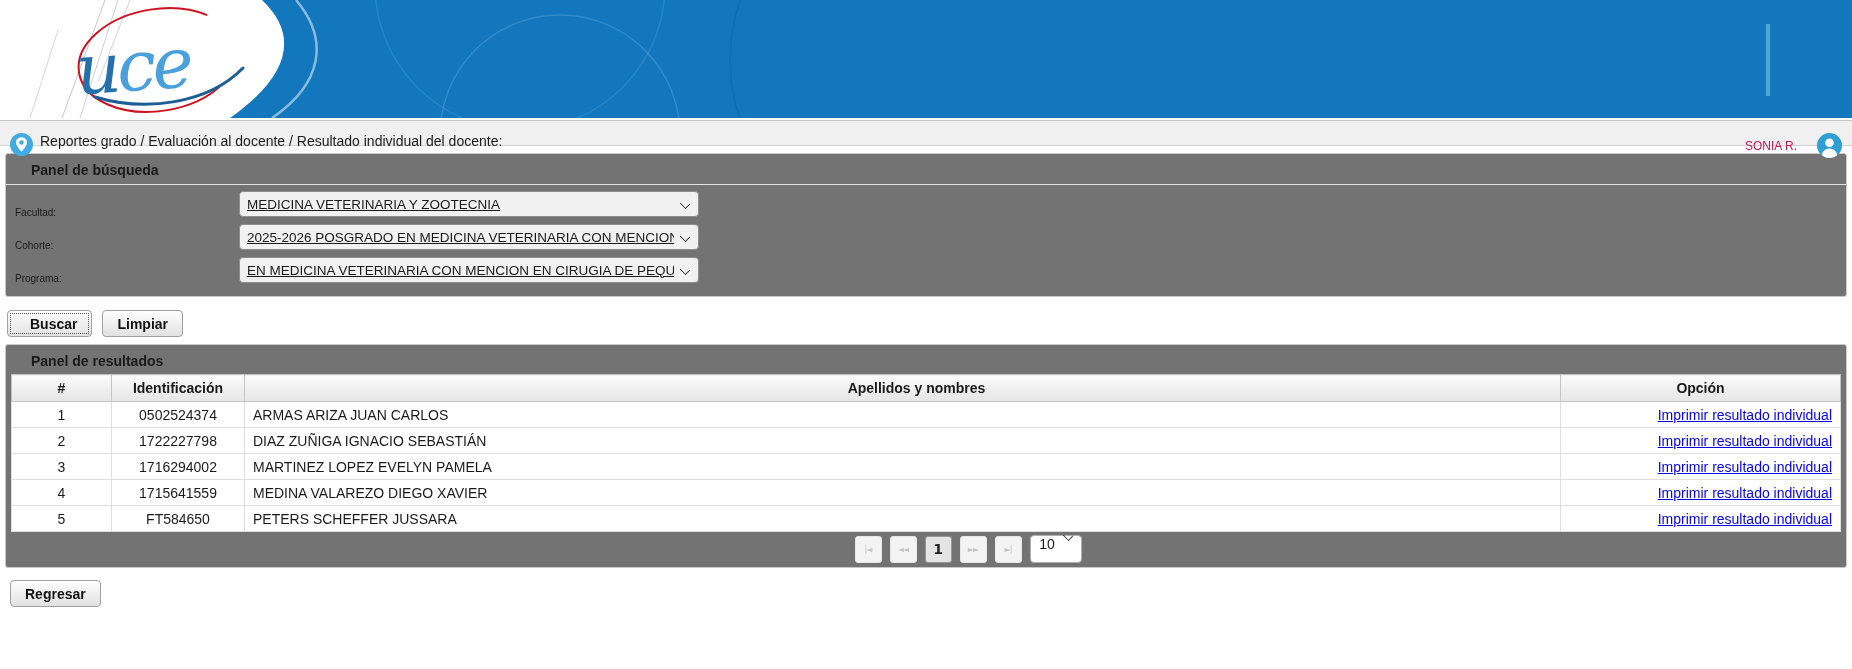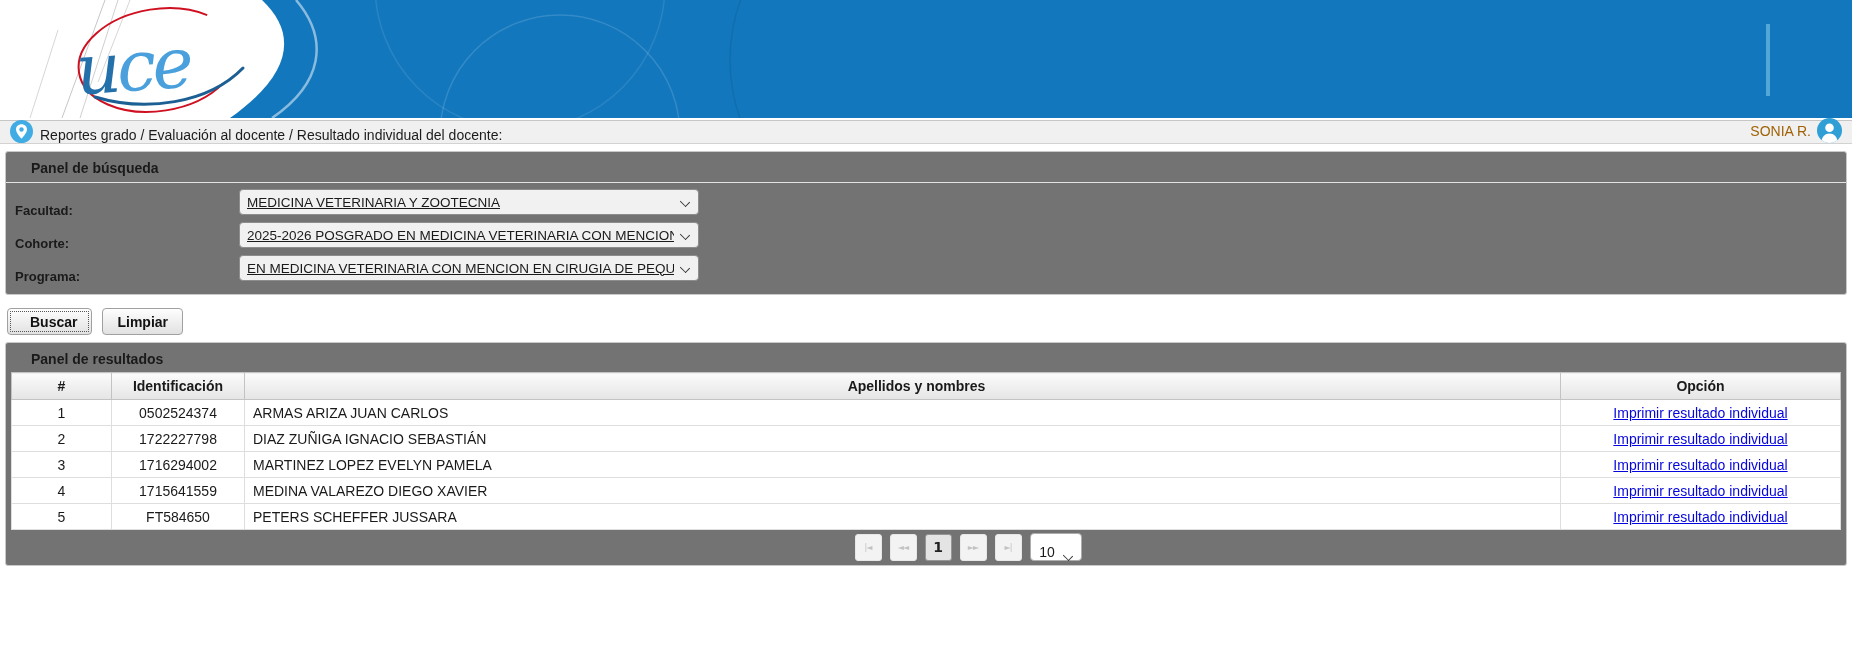--- a/index.html
+++ b/index.html
@@ -10,33 +10,33 @@
   .app-header { position: relative; height: 118px; background: #1277bd; overflow: hidden; }
   .logo-svg { position: absolute; left: 0; top: 0; }
   .header-titles { position: absolute; top: 22px; right: 104px; text-align: right; color: #fff; }
   .header-title { font-size: 31px; font-weight: 300; line-height: 37px; letter-spacing: .2px; }
   .header-subtitle { font-size: 19px; font-weight: 300; line-height: 25px; letter-spacing: .3px; }
   .header-accent { position: absolute; top: 24px; right: 82px; width: 4px; height: 72px; background: #53a8da; }
 
   
   .breadcrumb-bar { margin-top: 2px; height: 24px; background: #f0f0f0;
     border-top: 1px solid #c6c6c6; border-bottom: 1px solid #d2d2d2;
-    display: flex; align-items: flex-end; padding: 0 10px; gap: 7px; }
+    display: flex; align-items: flex-start; padding: 12px 10px; gap: 7px; }
   .crumb-text { font-size: 14px; color: #1c1c1c; }
-  .user-area { margin-left: auto; display: flex; align-items: center; gap: 6px; font-size: 14px; color: #a16207; }
+  .user-area { margin-left: auto; display: flex; align-items: center; gap: 20px; font-size: 12px; color: #be185d; }
 
   
   .content { padding: 7px 5px 0 5px; }
   .panel { border: 1px solid #c9c9c9; border-radius: 3px; background: #737373; }
   .panel-header { font-size: 14px; font-weight: bold; padding: 8px 0 6px 25px; }
   .search-panel .panel-header { border-bottom: 1px solid #e3e3e3; }
   .search-body { padding: 4px 0 13px 0; }
   .field-row { display: flex; align-items: center; height: 26px; margin-top: 7px; }
   .field-row:first-child { margin-top: 2px; }
-  .field-label { width: 233px; padding-left: 9px; font-size: 13px; font-weight: bold; margin-top: 16px; }
+  .field-label { width: 233px; padding-left: 9px; font-size: 10px; font-weight: normal; margin-top: 16px; }
   .select-box { width: 460px; height: 26px; background: #f1f1f1; border: 1px solid #8d8d8d;
     border-radius: 4px; display: flex; align-items: center; padding: 0 24px 0 7px;
     position: relative; cursor: default; }
   .select-box .select-value { font-size: 13.5px; white-space: nowrap; overflow: hidden; text-decoration: underline; }
   .chevron { position: absolute; right: 9px; top: 8px; width: 8px; height: 8px;
     border-right: 1.6px solid #333; border-bottom: 1.6px solid #333;
     transform: rotate(45deg) scale(1,.8); }
 
   
   .actions { margin: 13px 0 0 2px; display: flex; gap: 10px; }
@@ -49,32 +49,32 @@
   .results-panel .panel-header { padding-bottom: 5px; }
 
   
   table.results { width: calc(100% - 10px); margin: 0 5px; border-collapse: collapse; font-size: 14px; }
   table.results th { height: 27px; font-weight: bold; text-align: center;
     background: linear-gradient(#fbfbfb, #e5e5e5); border: 1px solid #c3c3c3; }
   table.results td { height: 26px; border: 1px solid #dedede; background: #fff; padding: 0 8px; }
   .col-num { width: 100px; text-align: center; }
   .col-id { width: 133px; text-align: center; }
   .col-name { text-align: left; padding-left: 28px; }
-  .col-action { width: 280px; text-align: center; }
+  .col-action { width: 280px; text-align: right; }
   a.print-link { color: #0505dd; text-decoration: underline; cursor: pointer; }
 
   
   .pagination { display: flex; justify-content: center; align-items: center; gap: 8px;
     padding: 3px 0 4px 84px; }
   .page-btn { width: 27px; height: 27px; border-radius: 3px; display: flex; align-items: center;
     justify-content: center; font-family: "DejaVu Sans", sans-serif; }
   .page-btn.disabled { background: #f3f3f3; border: 1px solid #e7e7e7; color: #c2c2c2; font-size: 8px; letter-spacing: -1px; }
   .page-btn.current { background: #e4e4e4; border: 1px solid #969696; color: #222; font-size: 14px; font-weight: bold; cursor: pointer; }
   .page-size { width: 52px; height: 28px; background: #fff; border: 1px solid #adadad; border-radius: 4px;
-    display: flex; align-items: flex-end; justify-content: center; gap: 9px; font-size: 14px; cursor: default; position: relative; }
+    display: flex; align-items: flex-start; justify-content: center; gap: 9px; font-size: 14px; cursor: default; position: relative; }
   .page-size .chevron { position: static; transform: rotate(45deg) scale(1,.8); margin-top: -4px; }
 
   .footer-actions { margin: 12px 0 0 5px; }
 </style>
 </head>
 <body>
 
 <div class="app-header">
   <svg class="logo-svg" width="1000" height="118" viewBox="0 0 1000 118">
 
@@ -212,13 +212,16 @@
       <span class="page-btn current">1</span>
       <span class="page-btn disabled">►►</span>
       <span class="page-btn disabled">►|</span>
       <span class="page-size">
         <span>10</span>
         <span class="chevron"></span>
       </span>
     </div>
   </div>
 
+  <div class="footer-actions">
+    <button class="btn">Regresar</button>
+  </div>
 </div>
 
 </body></html>

